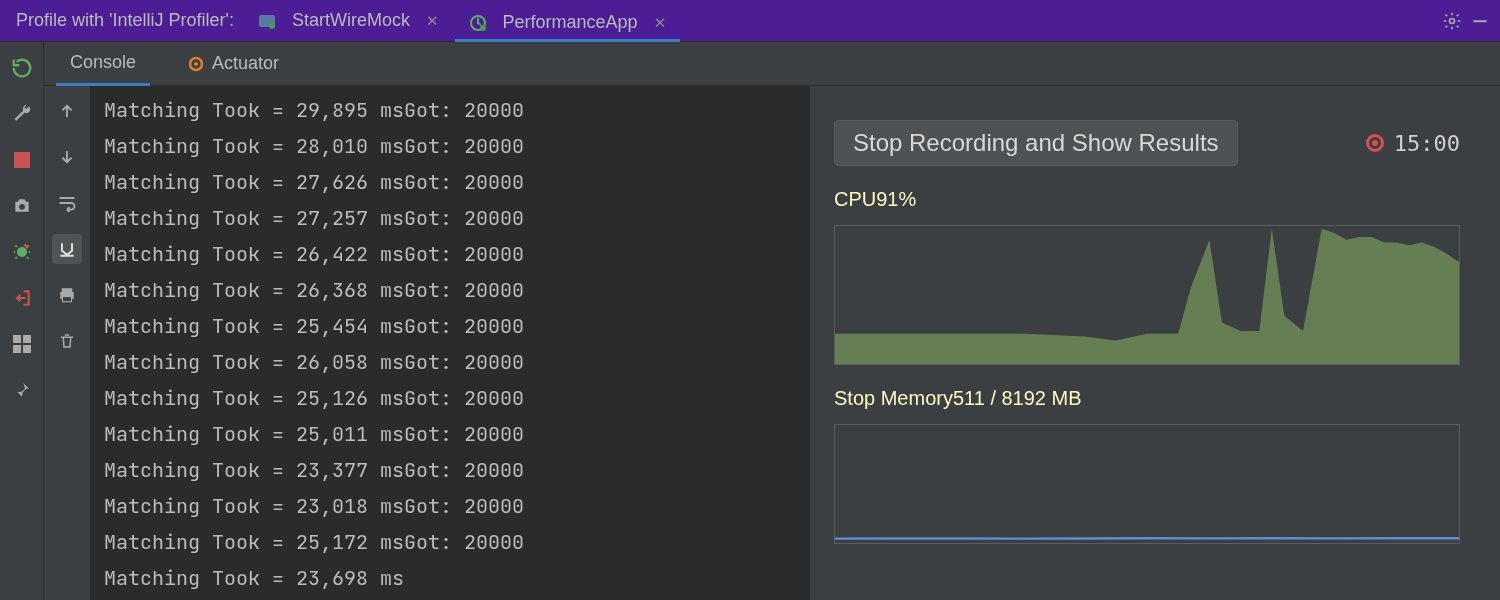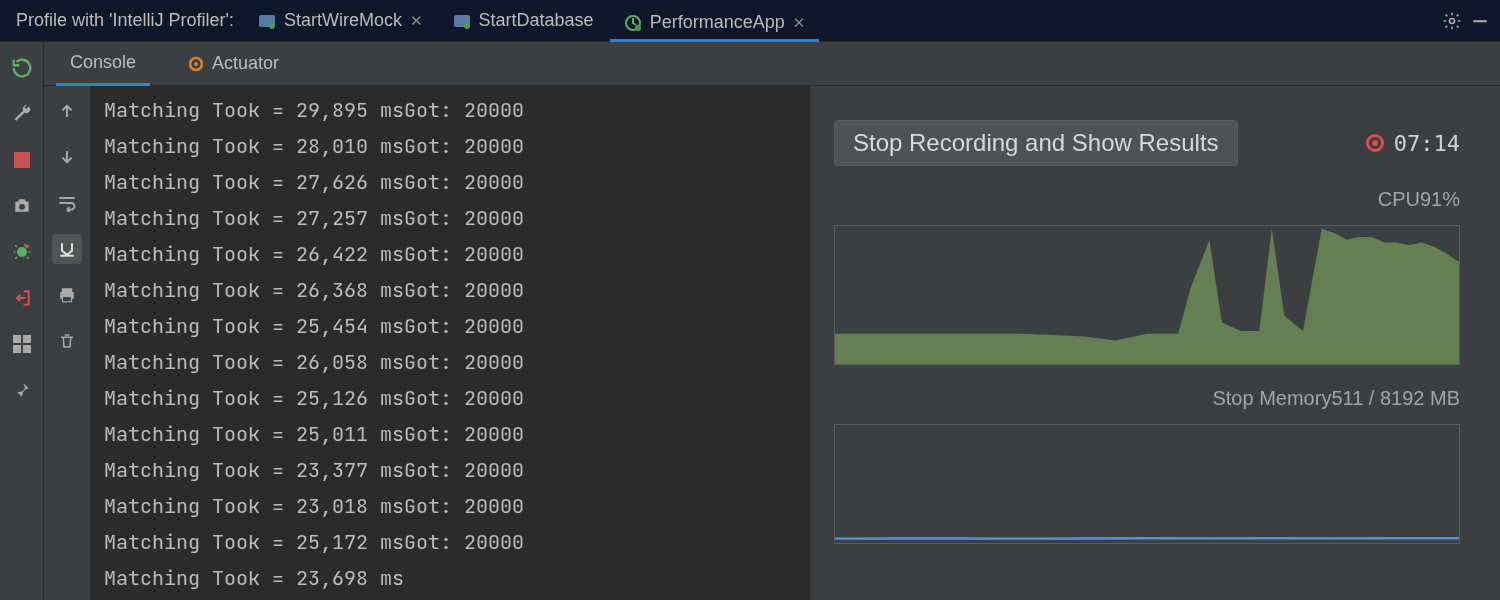--- a/index.html
+++ b/index.html
@@ -10,33 +10,33 @@
   color: #bbbbbb;
   font-family: -apple-system, "Segoe UI", sans-serif;
   font-size: 18px;
   overflow: hidden;
 }
 .top-bar {
   height: 42px;
   display: flex;
   align-items: center;
   padding: 0 6px;
-  background: #0f172a;
+  background: #4c1d95;
   border-bottom: 1px solid #2b2b2b;
 }
 .top-label {
   color: #bbb;
   padding: 0 10px;
   font-size: 18px;
 }
 .run-tabs { display: flex; gap: 2px; }
 .run-tab {
   display: flex;
   align-items: center;
-  gap: 8px;
+  gap: 16px;
   padding: 6px 14px;
   color: #bbb;
   cursor: pointer;
 }
 .run-tab.active {
   border-bottom: 3px solid #3c7dc6;
   margin-top: 7px;
 }
 .run-tab .close-x { color: #8a8a8a; font-size: 15px; }
 .run-tab-icon {
@@ -154,21 +154,21 @@
   font-family: Menlo, Consolas, monospace;
 }
 .rec-dot {
   width: 18px; height: 18px; border-radius:50%;
   border: 3px solid #d94e4e;
   position: relative;
 }
 .rec-dot::after{
   content:""; position:absolute; inset:3px; border-radius:50%; background:#d94e4e;
 }
-.metric-head { display:flex; justify-content:flex-end; color:#a3a3a3; font-size: 20px; margin-top: 8px;}
+.metric-head { display:flex; justify-content:flex-start; color:#fef9c3; font-size: 20px; margin-top: 8px;}
 .chart {
   border: 1px solid #5a5d5f;
   height: 140px;
   position: relative;
   overflow:hidden;
 }
 .chart svg { width: 100%; height: 100%; display:block; }
 .mem-chart { height: 120px; }
 </style>
 </head>
@@ -179,29 +179,20 @@
   <div class="run-tabs">
     <div class="run-tab">
       <span class="run-tab-icon main-icon">
         <svg viewBox="0 0 18 18">
             <rect x="1" y="3" width="16" height="12" rx="2" fill="#5a7aa3"></rect>
             <circle cx="14" cy="14" r="3" fill="#499c54"></circle>
           </svg>
       </span>
       <span>StartWireMock</span>
       <span class="close-x">✕</span>
-    </div>
-    <div class="run-tab">
-      <span class="run-tab-icon main-icon">
-        <svg viewBox="0 0 18 18">
-            <rect x="1" y="3" width="16" height="12" rx="2" fill="#5a7aa3"></rect>
-            <circle cx="14" cy="14" r="3" fill="#499c54"></circle>
-          </svg>
-      </span>
-      <span>StartDatabase</span>
     </div>
     <div class="run-tab active">
       <span class="run-tab-icon main-icon">
         <svg viewBox="0 0 18 18">
             <circle cx="9" cy="9" r="7" fill="none" stroke="#5fad65" stroke-width="2"></circle>
             <path d="M9 4 L9 9 L12 11" stroke="#5fad65" stroke-width="2" fill="none"></path>
             <circle cx="14" cy="14" r="3" fill="#499c54"></circle>
           </svg>
       </span>
       <span>PerformanceApp</span>
@@ -337,21 +328,21 @@
 Matching Took = 23,377 msGot: 20000
 Matching Took = 23,018 msGot: 20000
 Matching Took = 25,172 msGot: 20000
 Matching Took = 23,698 ms</div>
 
       <div class="profiler-panel">
         <div class="stop-row">
           <button class="stop-btn">Stop Recording and Show Results</button>
           <div class="rec-time">
             <span class="rec-dot"></span>
-            <span>07:14</span>
+            <span>15:00</span>
           </div>
         </div>
 
         <div class="metric-head">
           <span>CPU</span>
           <span>91%</span>
         </div>
         <div class="chart">
           <svg viewBox="0 0 100 100" preserveAspectRatio="none" id="cpu-svg">
               <polygon points="0,100 0,78 5,78 10,78 15,78 20,78 25,78 30,78 35,79 40,80 45,83 50,78 52,78 55,78 57,44.99999999999999 60,10 62,70 65,76 68,76 70,2 72,65 75,76 78,2 80,5 82,10 84,8 86,8 88,12 90,12 92,14 94,12 96,15 98,20 100,26 100,100" fill="#6d8a57" fill-opacity="0.85"></polygon>

